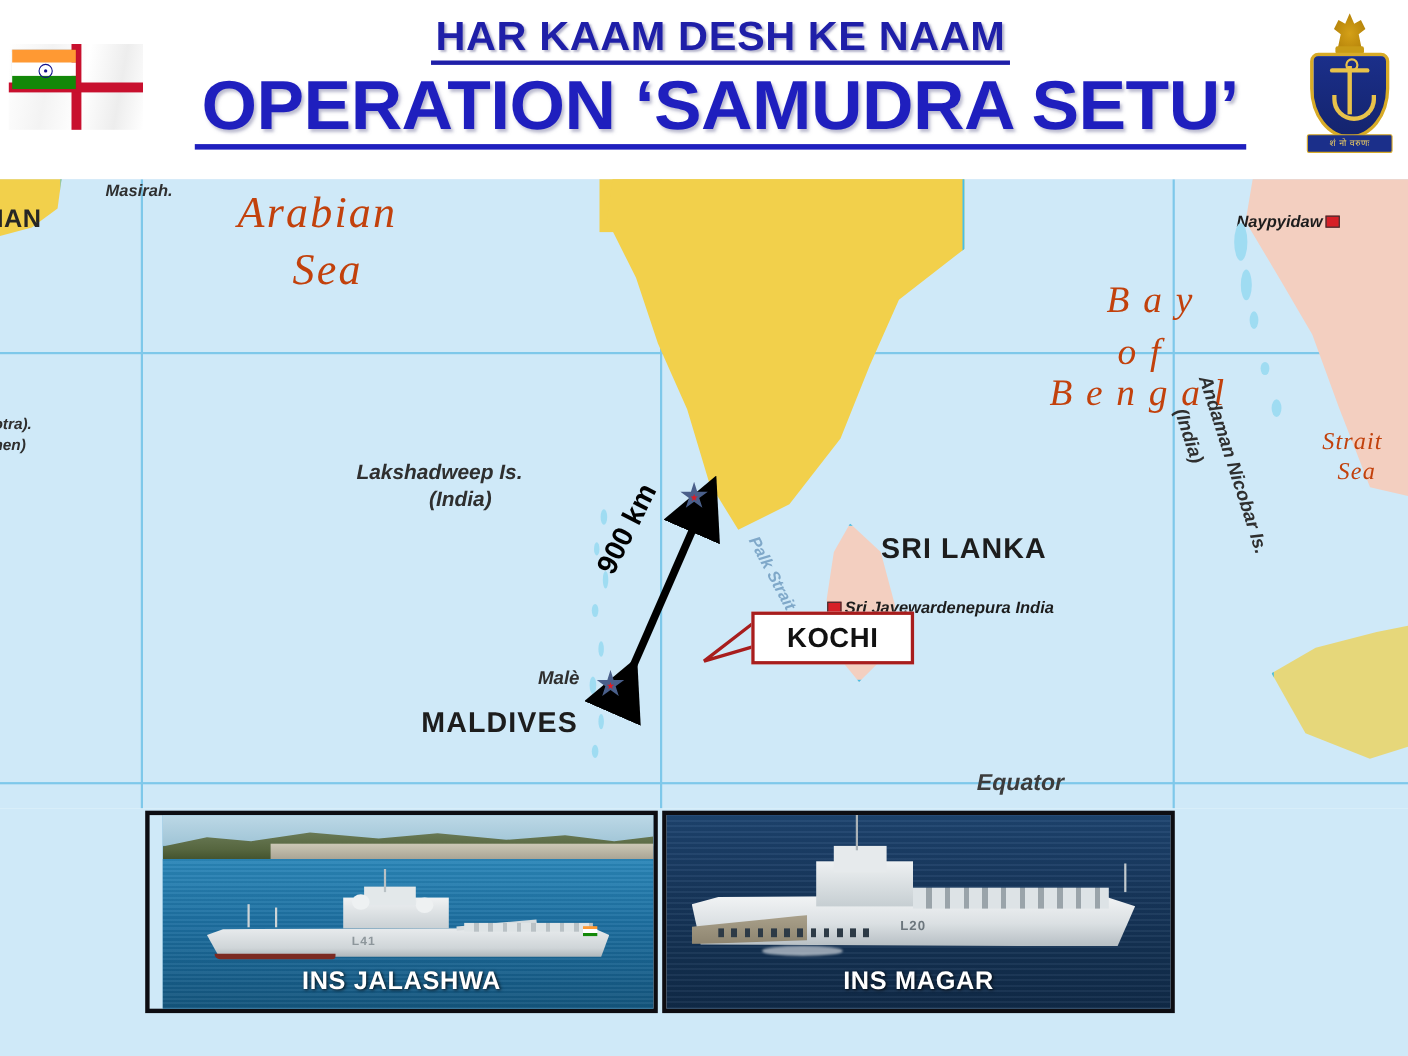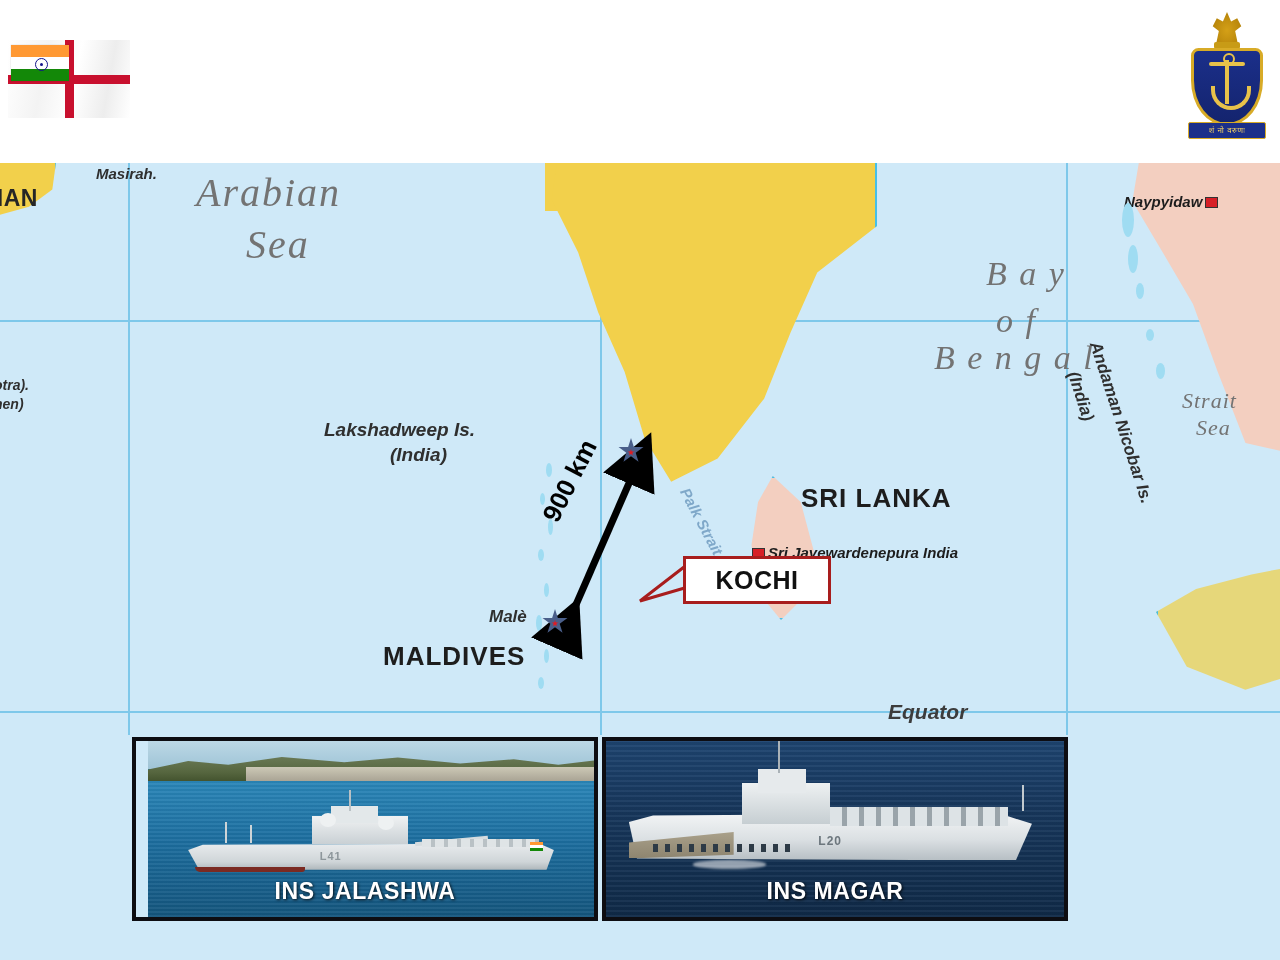--- a/index.html
+++ b/index.html
@@ -198,22 +198,23 @@
   #srilanka {
     left:740px; top:313px; width:78px; height:140px;
     background:#f3cfc0;
     border:2px solid #46bfe8;
     clip-path: polygon(40% 0%, 74% 18%, 90% 52%, 78% 84%, 50% 100%, 24% 82%, 14% 48%, 22% 18%);
   }
 
   .mlabel { position:absolute; white-space:nowrap; }
   .sea-name {
     font-family:"Liberation Serif", serif;
-    font-style:italic; color:#737373;
+    font-style:italic; color:#c2410c;
     letter-spacing:2px;
+    margin-left:20px;
   }
   .isl-name {
     font-family:"Liberation Sans", sans-serif;
     font-style:italic; font-weight:bold; color:#2f2f2f;
   }
   .country-name {
     font-family:"Liberation Sans", sans-serif;
     font-weight:bold; color:#1d1d1d; letter-spacing:1px;
   }
   .cap-name {
@@ -417,20 +418,24 @@
       <div class="crossv"></div>
       <div class="crossh"></div>
       <div class="canton">
         <div class="s s1"></div>
         <div class="s s2"></div>
         <div class="s s3"></div>
         <div class="chakra"></div>
       </div>
     </div>
 
+    <div class="title-wrap">
+      <div class="title-top">HAR KAAM DESH KE NAAM</div><br>
+      <div class="title-main">OPERATION ‘SAMUDRA SETU’</div>
+    </div>
 
     <div id="crest">
       <div class="lions"></div>
       <div class="plinth"></div>
       <div class="shield"></div>
       <div class="anchor-ring"></div>
       <div class="anchor-stock"></div>
       <div class="anchor-shank"></div>
       <div class="anchor-arms"></div>
       <div class="banner">शं नो वरुणः</div>

